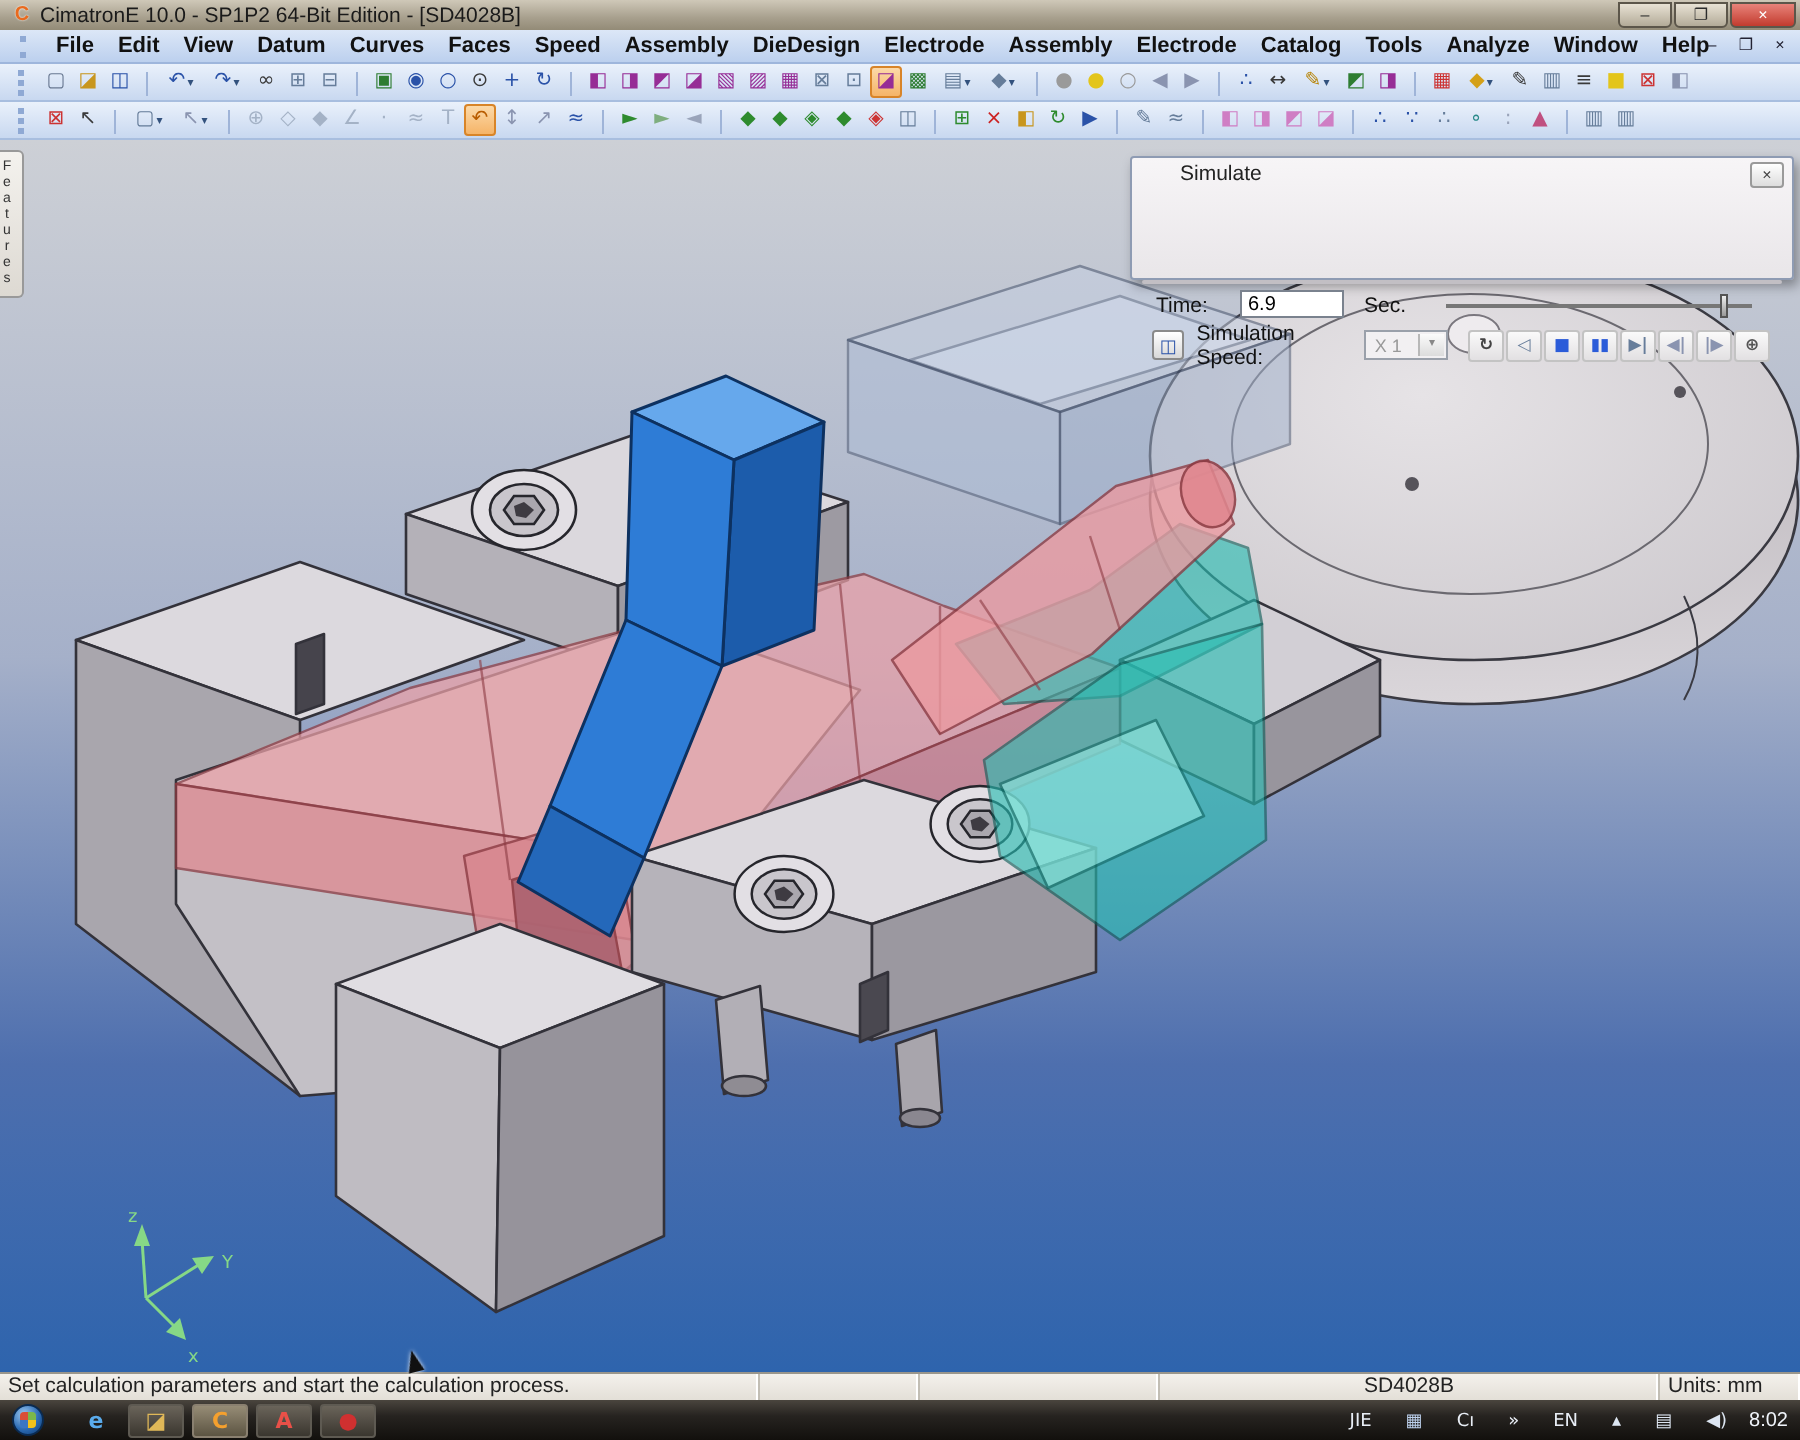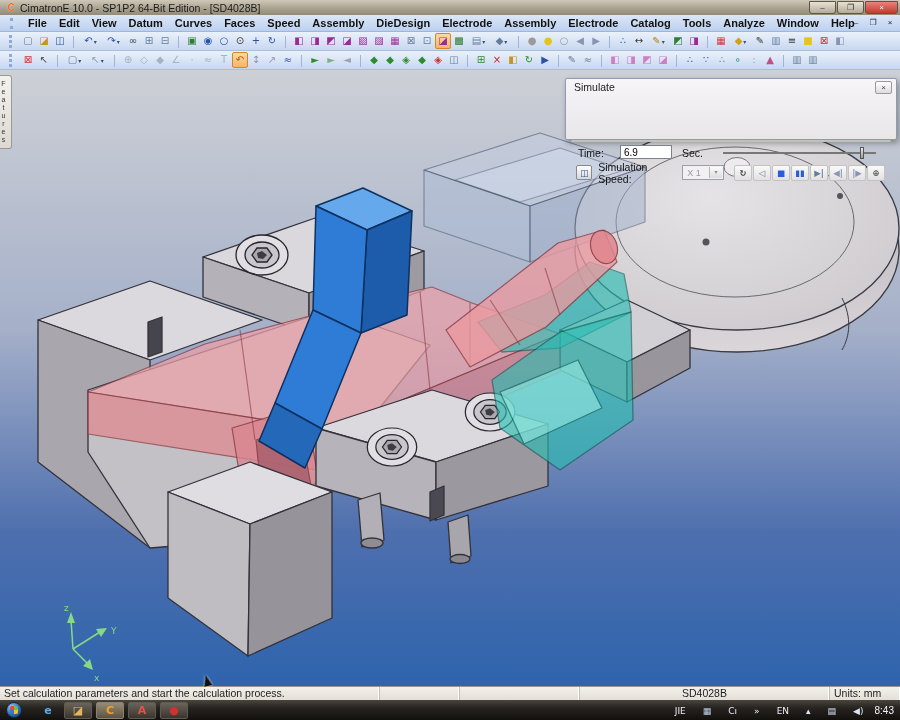--- a/index.html
+++ b/index.html
@@ -41,21 +41,21 @@
   .viewport{position:relative;width:900px;height:616px;}
   .viewport svg{display:block;}
   .features-tab{position:absolute;left:0;top:5px;width:12px;padding:4px 0;
     background:linear-gradient(#f4f2ee,#ddd9d2);border:1px solid #999;border-left:none;
     border-radius:0 3px 3px 0;font-size:7px;color:#333;
     writing-mode:vertical-lr;text-orientation:upright;text-align:center;letter-spacing:1px;}
   
   .sim-dialog{position:absolute;left:565px;top:8px;width:332px;height:62px;
     background:linear-gradient(#f7f5f7,#e9e6e9);border:1px solid #8e9bb3;border-radius:2px;
     box-shadow:2px 3px 6px rgba(0,0,0,.35);font-size:10.5px;}
-  .sim-title{position:absolute;left:8px;top:2px;color:#222;}
+  .sim-title{position:absolute;left:24px;top:2px;color:#222;}
   .sim-close{position:absolute;right:4px;top:2px;width:17px;height:13px;border:1px solid #9a9a9a;
     background:linear-gradient(#fff,#ddd);font-size:8px;line-height:11px;text-align:center;color:#444;border-radius:2px;}
   .sim-body{position:absolute;left:5px;right:5px;top:17px;bottom:4px;
     border:1px solid #c2bfc4;box-shadow:inset 0 1px 0 #fff;border-radius:2px;margin-top:44px;}
   .sim-row1{position:absolute;left:6px;right:8px;top:4px;height:15px;}
   .lbl-time{position:absolute;left:0;top:2px;}
   .sim-time-input{position:absolute;left:42px;top:0;width:52px;height:14px;border:1px solid #7a828e;
     background:#fff;font:10px "Liberation Sans",sans-serif;padding:0 3px;}
   .lbl-sec{position:absolute;left:104px;top:2px;}
   .sim-slider{position:absolute;left:145px;right:6px;top:7px;height:2px;background:#777;}
@@ -618,18 +618,18 @@
       <span style="display:flex;gap:17px;align-items:flex-end">
         <span class="tray-item"><b>JIE</b></span>
           <span class="tray-item"><b style="color: rgb(188, 208, 236);">▦</b></span>
           <span class="tray-item"><b>Cı</b></span>
           <span class="tray-item"><b>»</b></span>
           <span class="tray-item"><b>EN</b></span>
           <span class="tray-item"><b style="color: rgb(221, 230, 242);">▴</b></span>
           <span class="tray-item"><b style="color: rgb(221, 230, 242);">▤</b></span>
           <span class="tray-item"><b style="color: rgb(221, 230, 242);">◀)</b></span>
       </span>
-      <span class="clock">8:43</span>
+      <span class="clock">8:02</span>
     </span>
   </div>
 
   <div class="cursor"></div>
 </div>
 
 </body></html>

